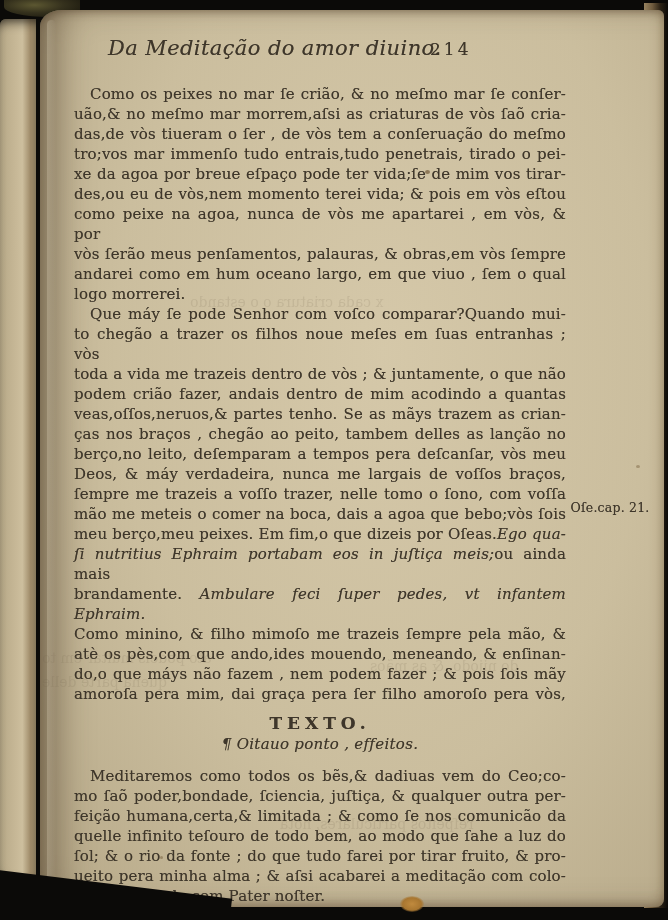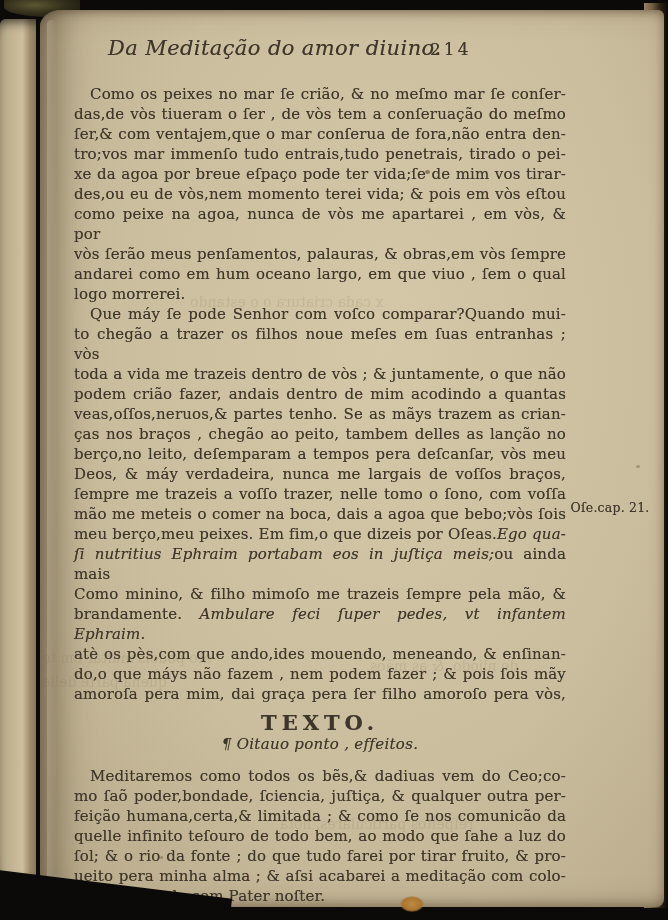--- a/index.html
+++ b/index.html
@@ -74,21 +74,21 @@
   .tline {
     font-size:15px; line-height:20px; letter-spacing:.15px;
     text-align:justify; text-align-last:justify; white-space:normal;
   }
   .tline.indent { text-indent:16px; }
   .tline.endshort { text-align-last:left; }
   .tline .it { font-style:italic; }
 
   .section-heading {
     margin-top:8px; line-height:22px; text-align:center; text-align-last:center;
-    font-size:21px; letter-spacing:5px; font-weight:bold;
+    font-size:17px; letter-spacing:5px; font-weight:bold;
   }
   .section-subheading {
     line-height:20px; margin-bottom:12px; text-align:center; text-align-last:center;
     font-style:italic; font-size:15px; letter-spacing:.3px;
   }
 
   .margin-note {
     position:absolute; left:519px; top:490px; width:102px;
     font-size:12.5px; line-height:15px; letter-spacing:.2px;text-align:center;
   }
@@ -124,22 +124,22 @@
 
     <div class="header">
       <span class="header-title ink">Da Meditação do amor diuino.</span>
       <span class="page-number ink">214</span>
     </div>
 
     <div class="content ink">
       <div id="paras-before">
           <div>
             <div class="tline indent"><span>Como os peixes no mar ſe crião, &amp; no meſmo mar ſe conſer-</span></div>
+            <div class="tline"><span>uão,&amp; no meſmo mar morrem,aſsi as criaturas de vòs ſaõ cria-</span></div>
             <div class="tline"><span>das,de vòs tiueram o ſer , de vòs tem a conſeruação do meſmo</span></div>
-            <div class="tline"><span>ſer,&amp; com ventajem,que o mar conſerua de fora,não entra den-</span></div>
             <div class="tline"><span>tro;vos mar immenſo tudo entrais,tudo penetrais, tirado o pei-</span></div>
             <div class="tline"><span>xe da agoa por breue eſpaço pode ter vida;ſe de mim vos tirar-</span></div>
             <div class="tline"><span>des,ou eu de vòs,nem momento terei vida; &amp; pois em vòs eſtou</span></div>
             <div class="tline"><span>como peixe na agoa, nunca de vòs me apartarei , em vòs, &amp; por</span></div>
             <div class="tline"><span>vòs ſerão meus penſamentos, palauras, &amp; obras,em vòs ſempre</span></div>
             <div class="tline"><span>andarei como em hum oceano largo, em que viuo , ſem o qual</span></div>
             <div class="tline endshort"><span>logo morrerei.</span></div>
           </div>
           <div>
             <div class="tline indent"><span>Que máy ſe pode Senhor com voſco comparar?Quando mui-</span></div>
@@ -147,22 +147,22 @@
             <div class="tline"><span>toda a vida me trazeis dentro de vòs ; &amp; juntamente, o que não</span></div>
             <div class="tline"><span>podem crião fazer, andais dentro  de mim  acodindo a quantas</span></div>
             <div class="tline"><span>veas,oſſos,neruos,&amp; partes tenho.  Se as mãys trazem as crian-</span></div>
             <div class="tline"><span>ças nos braços , chegão ao peito, tambem delles as lanção no</span></div>
             <div class="tline"><span>berço,no leito, deſemparam a tempos pera deſcanſar, vòs meu</span></div>
             <div class="tline"><span>Deos, &amp; máy verdadeira, nunca me largais de voſſos braços,</span></div>
             <div class="tline"><span>ſempre me trazeis a voſſo trazer, nelle tomo o ſono, com voſſa</span></div>
             <div class="tline"><span>mão me meteis o comer na boca, dais a agoa que bebo;vòs ſois</span></div>
             <div class="tline"><span>meu berço,meu peixes.  Em fim,o que dizeis por Oſeas.</span><span class="it">Ego qua-</span></div>
             <div class="tline"><span class="it">ſi nutritius Ephraim portabam eos in juſtiça meis;</span><span>ou ainda mais</span></div>
+            <div class="tline"><span>brandamente. </span><span class="it">Ambulare feci ſuper pedes, vt infantem Ephraim.</span></div>
             <div class="tline"><span>Como minino, &amp; filho mimoſo me trazeis ſempre pela mão, &amp;</span></div>
-            <div class="tline"><span>brandamente. </span><span class="it">Ambulare feci ſuper pedes, vt infantem Ephraim.</span></div>
             <div class="tline"><span>atè os pès,com que ando,ides mouendo, meneando, &amp; enſinan-</span></div>
             <div class="tline"><span>do,o que máys não fazem , nem podem fazer ; &amp; pois ſois mãy</span></div>
             <div class="tline"><span>amoroſa pera mim, dai graça pera ſer filho amoroſo pera vòs,</span></div>
           </div>
         </div>
       <div class="section-heading">TEXTO.</div>
       <div class="section-subheading">¶ Oitauo ponto , effeitos.</div>
       <div id="paras-after">
           <div>
             <div class="tline indent"><span>Meditaremos como todos os bẽs,&amp; dadiuas vem do Ceo;co-</span></div>

